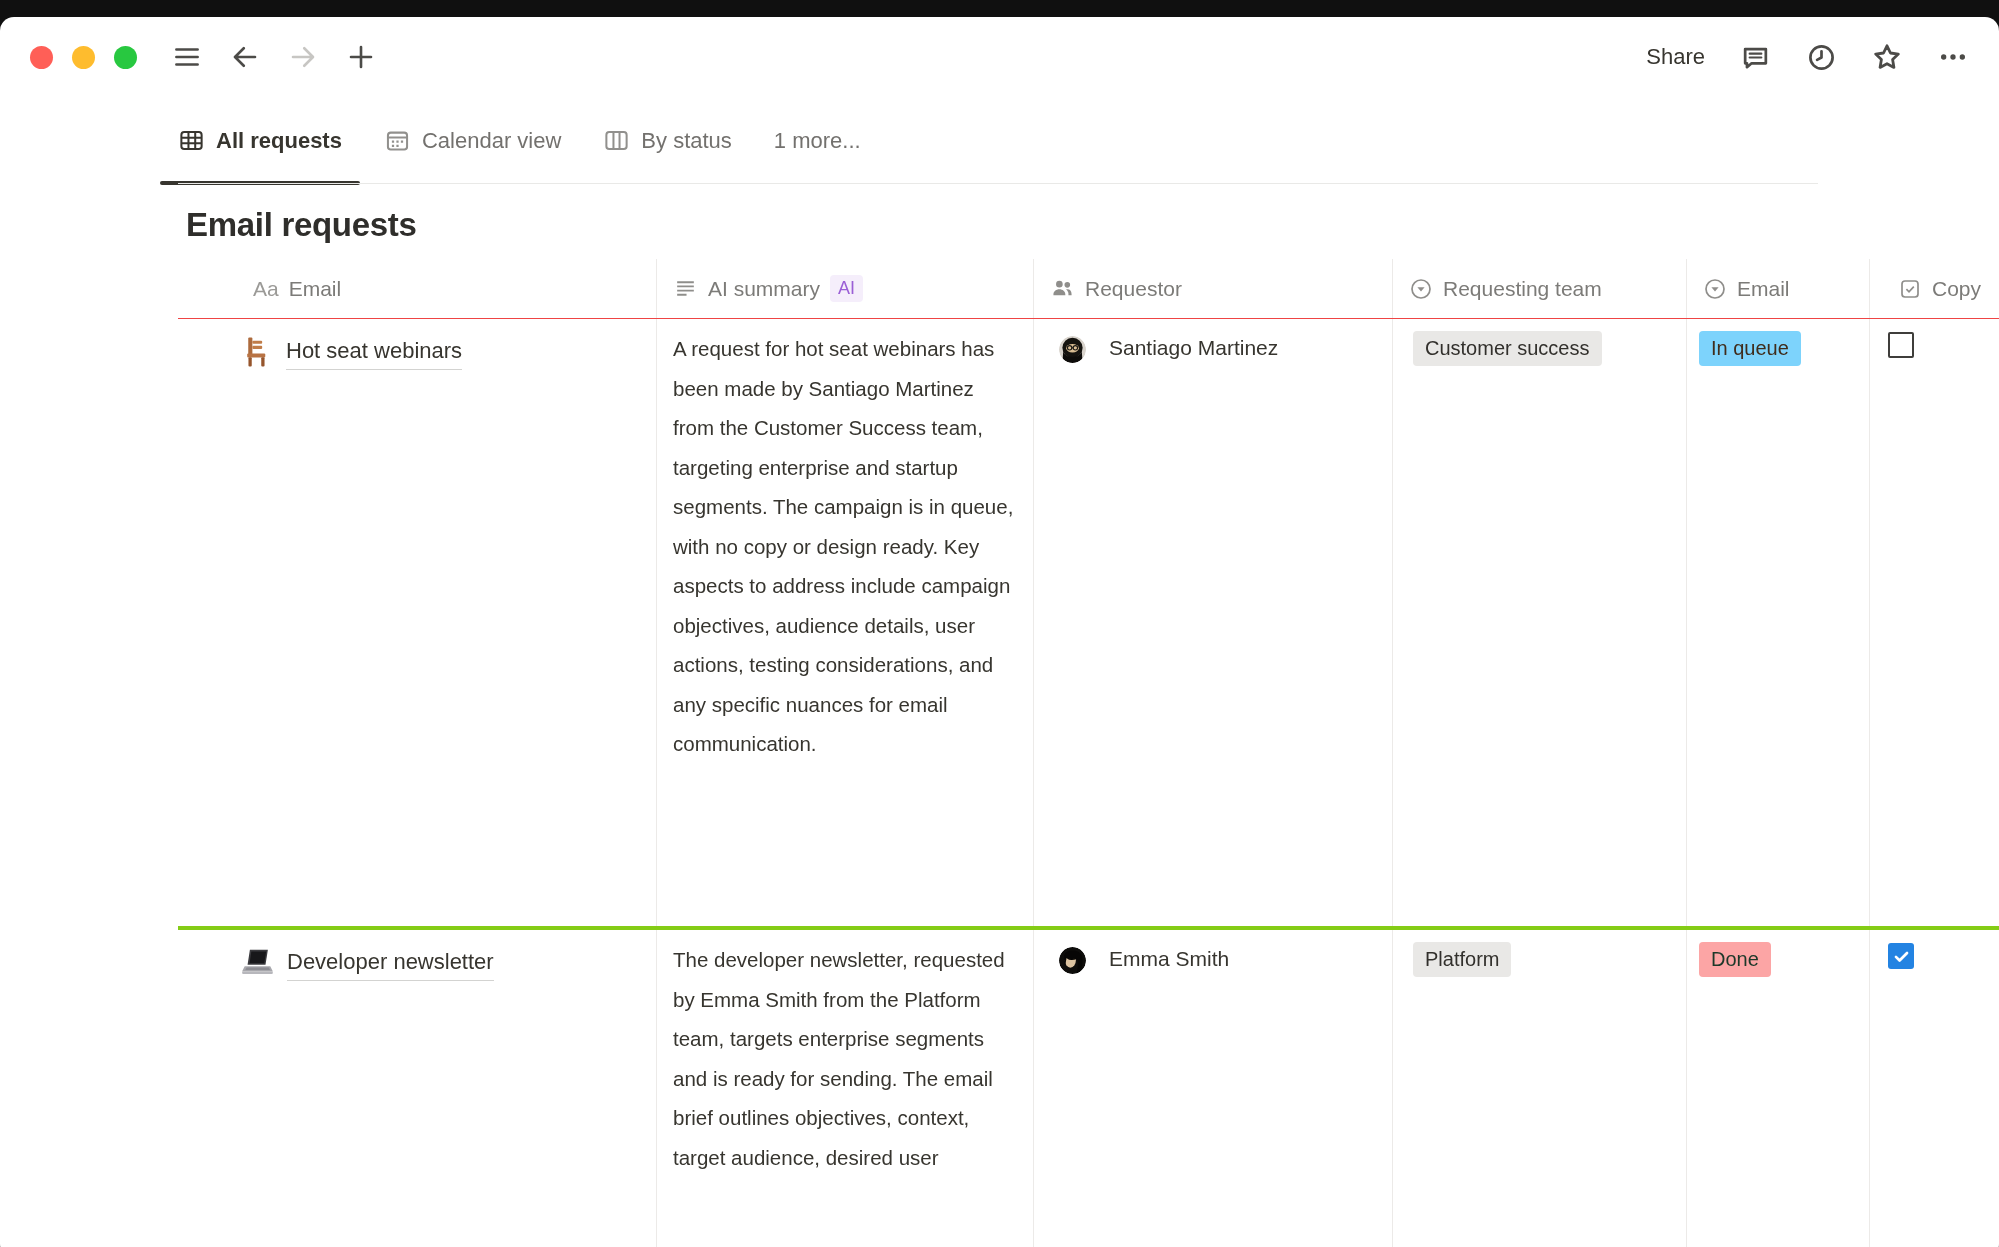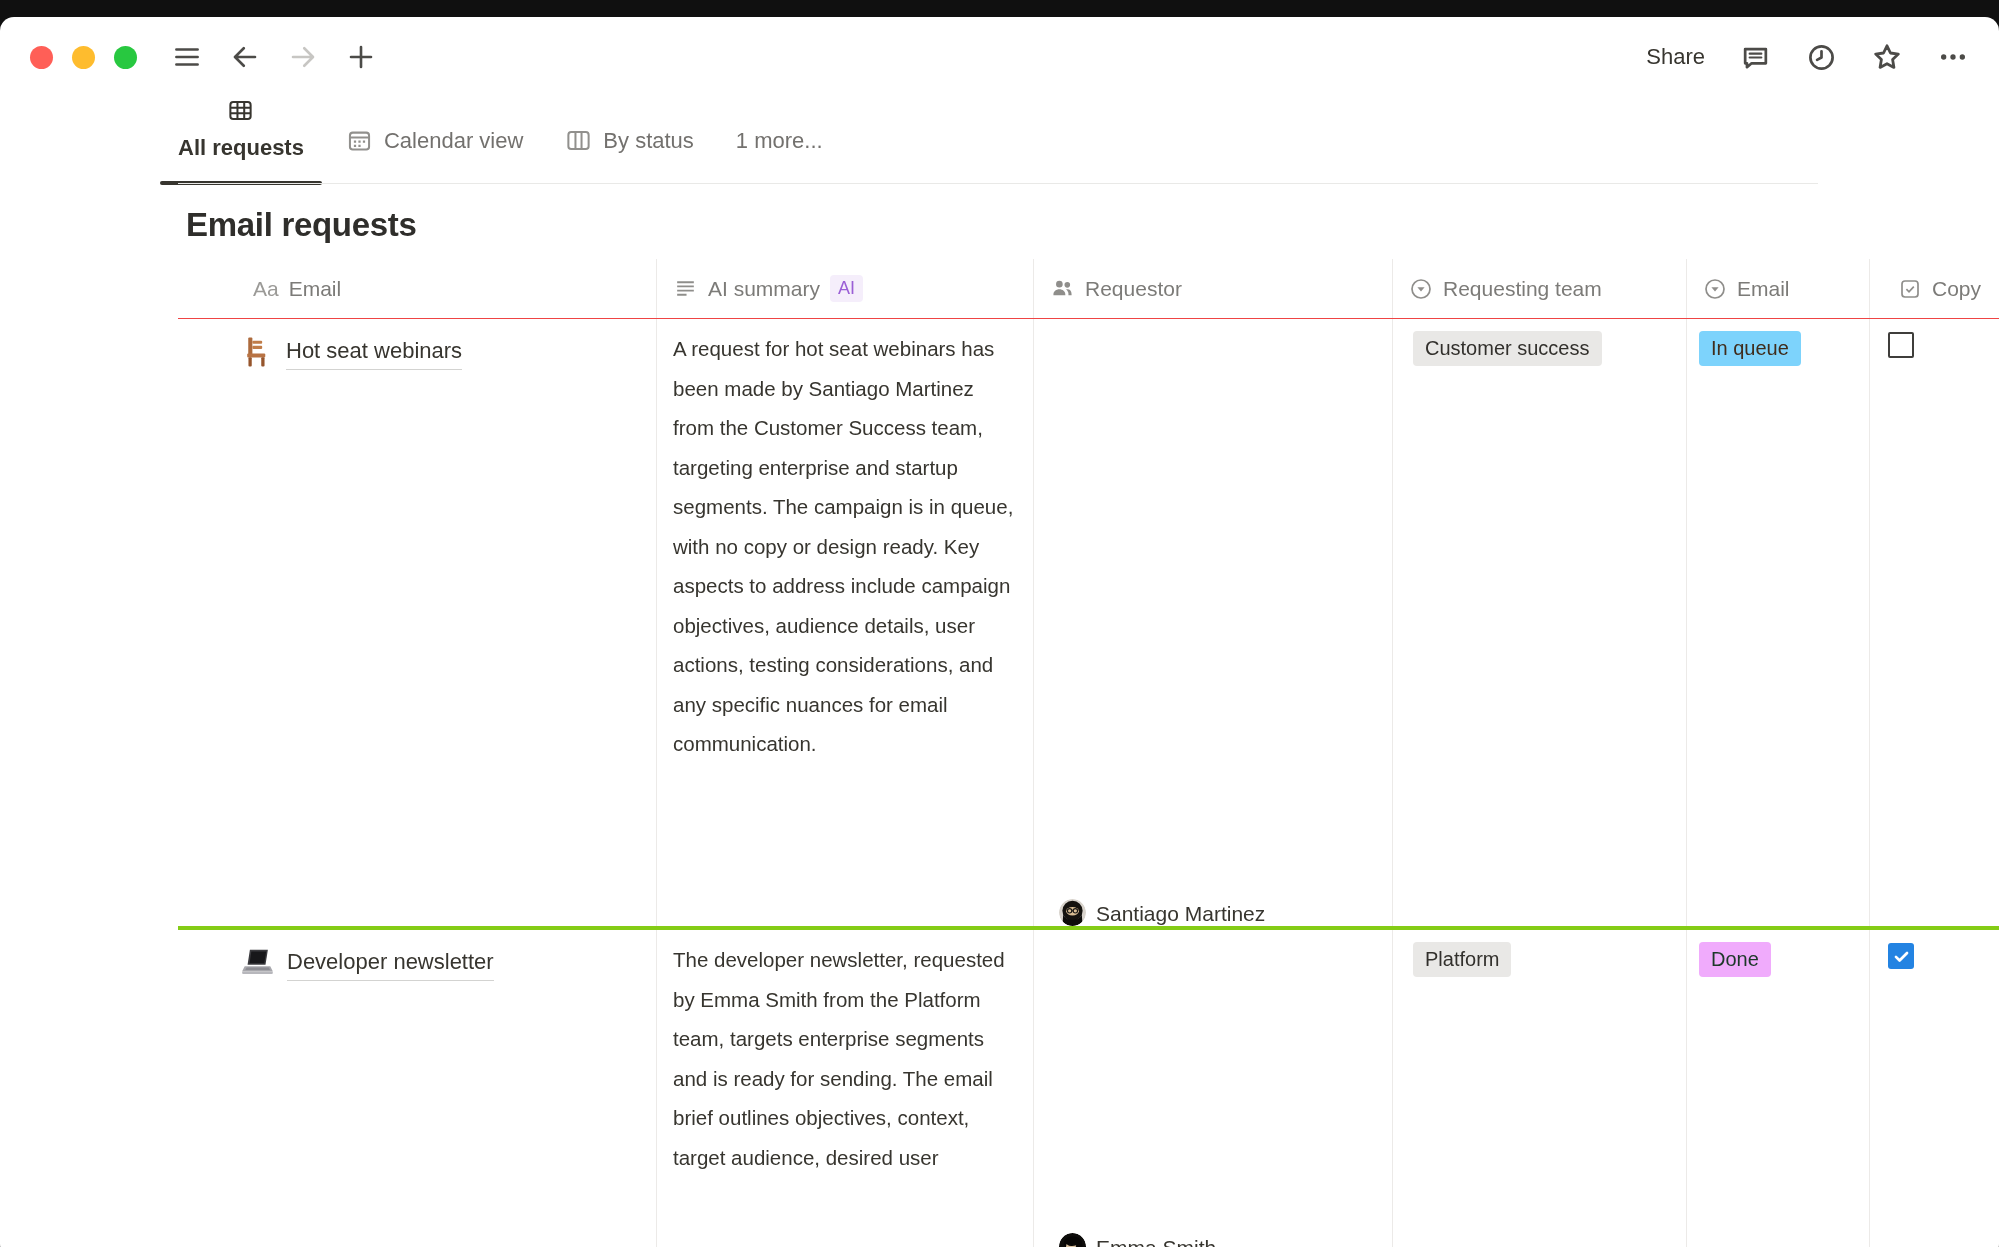--- a/index.html
+++ b/index.html
@@ -20,21 +20,21 @@
   .share { font-size:22px; color:#37352f; }
   svg.stroke { stroke:#4c4b48; fill:none; stroke-width:2.1; stroke-linecap:round; stroke-linejoin:round; }
   svg.stroke.disabled { stroke:#c7c6c3; }
 
   
   .tabs-wrap { position:relative; height:87px; }
   .tabs-border { position:absolute; left:178px; width:1640px; bottom:0; height:1px; background:#e9e9e7; }
   .tabs { display:flex; align-items:stretch; height:100%; padding-left:160px; gap:6px; }
   .tab { position:relative; display:flex; align-items:center; gap:11px; padding:0 18px;
          font-size:22px; color:#73716e; }
-  .tab.active { color:#37352f; font-weight:600;flex-direction:column; }
+  .tab.active { color:#37352f; font-weight:600; }
   .tab.active::after { content:''; position:absolute; left:0; right:0; bottom:-1px; height:4px;
          background:#37352f; border-radius:2px; }
   .tabicon { display:flex; align-items:center; }
   svg.tabico { stroke:#91908d; fill:none; stroke-width:1.8; }
   .tab.active svg.tabico { stroke:#37352f; }
 
   
   .page-title { margin:22px 0 0 186px; font-size:33px; font-weight:700; letter-spacing:-0.3px; color:#2f2e2b; }
 
   
@@ -56,30 +56,30 @@
   .trow.r2 { height:330px; }
   .td { padding:0 16px; overflow:hidden; }
 
   .email-cell { padding-left:62px; padding-top:15px; display:flex; align-items:flex-start; gap:13px; }
   .row-emoji { flex:0 0 auto; margin-top:1px; }
   .row-title { font-size:22px; font-weight:500; color:#37352f; line-height:34px;
                border-bottom:1.5px solid rgba(55,53,47,0.22); padding-bottom:1px; }
 
   .ai-cell { padding:10px 16px 0 16px; font-size:20.5px; line-height:39.5px; color:#37352f; }
 
-  .req-cell { padding-left:25px; padding-top:17px; display:flex; align-items:flex-end; gap:10px; }
+  .req-cell { padding-left:25px; padding-top:17px; display:flex; align-items:flex-start; gap:23px; }
   .avatar { width:27px; height:27px; border-radius:50%; overflow:hidden; flex:0 0 auto; }
   .req-name { font-size:21px; color:#37352f; }
 
   .team-cell { padding-left:20px; padding-top:12px; }
   .status-cell { padding-left:12px; padding-top:12px; }
   .pill { display:inline-block; font-size:20px; padding:6px 12px; border-radius:4px; white-space:nowrap; }
   .pill.gray { background:#e9e8e6; color:#32302c; }
   .pill.yellow { background:#7dd3fc; color:#402c1b; }
-  .pill.green { background:#f0abfc; color:#1c3829; }
+  .pill.green { background:#fca5a5; color:#1c3829; }
 
   .copy-cell { padding-left:18px; padding-top:13px; }
   .checkbox { width:26px; height:26px; }
   .checkbox.unchecked { border:2.5px solid #3f3e3b; border-radius:2px; background:#fff; }
   .checkbox.checked { background:#2383e2; border-radius:3px; display:flex; align-items:center; justify-content:center; }
 </style>
 </head>
 <body>
 
 <div class="stage">

